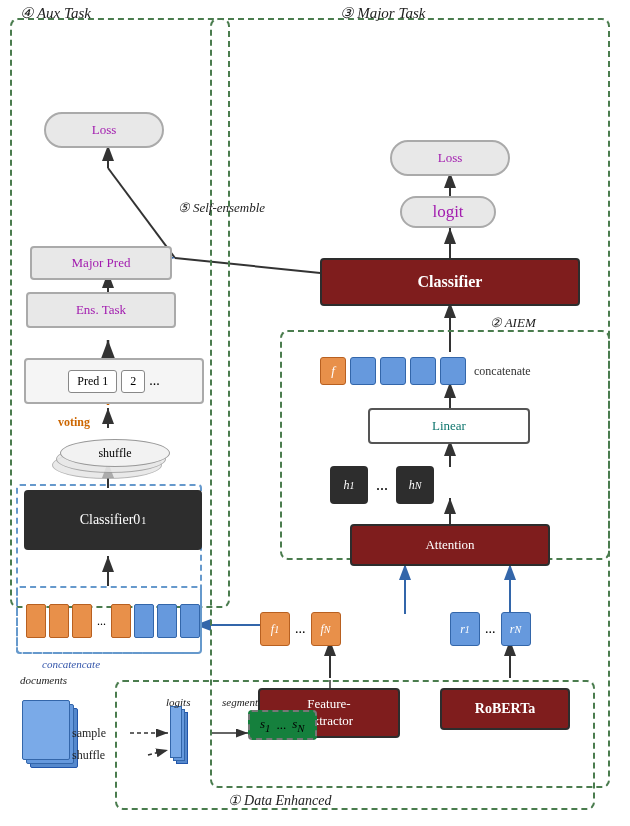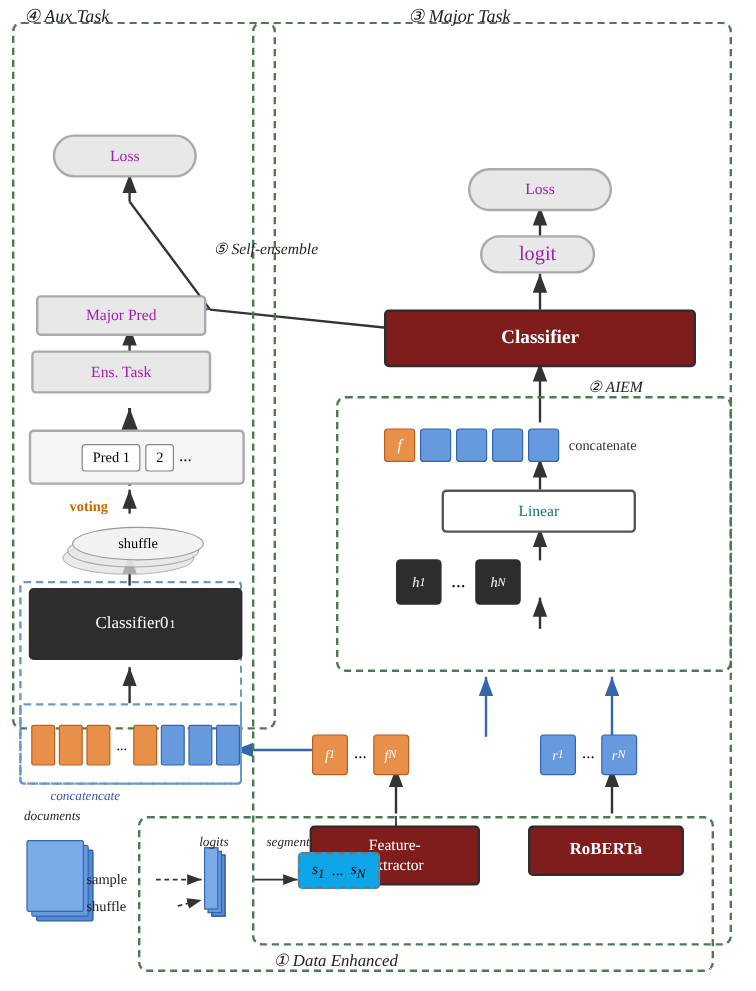--- a/index.html
+++ b/index.html
@@ -239,20 +239,23 @@
   <div class="box box-outline" style="top:408px; left:368px; width:162px; height:36px;">
     <span>Linear</span>
   </div>
 
   <div style="position:absolute; top:466px; left:330px; display:flex; align-items:center; gap:8px;">
     <div style="width:38px; height:38px; background:#2d2d2d; border-radius:4px; display:flex; align-items:center; justify-content:center; color:#fff; font-size:12px; font-style:italic;">h<sub>1</sub></div>
     <span style="font-size:16px;">...</span>
     <div style="width:38px; height:38px; background:#2d2d2d; border-radius:4px; display:flex; align-items:center; justify-content:center; color:#fff; font-size:12px; font-style:italic;">h<sub>N</sub></div>
   </div>
 
+  <div class="box box-dark" style="top:524px; left:350px; width:200px; height:42px;">
+    <span>Attention</span>
+  </div>
 
   <div style="position:absolute; top:612px; left:260px; display:flex; align-items:center; gap:5px;">
     <div style="width:30px; height:34px; background:#e8904a; border:1.5px solid #b86020; border-radius:3px; display:flex; align-items:center; justify-content:center; font-style:italic; font-size:12px; color:#fff;">f<sub>1</sub></div>
     <span style="font-size:14px;">...</span>
     <div style="width:30px; height:34px; background:#e8904a; border:1.5px solid #b86020; border-radius:3px; display:flex; align-items:center; justify-content:center; font-style:italic; font-size:12px; color:#fff;">f<sub>N</sub></div>
   </div>
 
   <div style="position:absolute; top:612px; left:450px; display:flex; align-items:center; gap:5px;">
     <div style="width:30px; height:34px; background:#6699dd; border:1.5px solid #3366aa; border-radius:3px; display:flex; align-items:center; justify-content:center; font-style:italic; font-size:12px; color:#fff;">r<sub>1</sub></div>
     <span style="font-size:14px;">...</span>
@@ -280,21 +283,21 @@
 
   <div style="position:absolute; top:706px; left:170px;">
     <div style="position:absolute; top:6px; left:6px; width:12px; height:52px; background:#5588cc; border:1.5px solid #2255aa;"></div>
     <div style="position:absolute; top:3px; left:3px; width:12px; height:52px; background:#6699dd; border:1.5px solid #3366aa;"></div>
     <div style="position:absolute; top:0px; left:0px; width:12px; height:52px; background:#7aaae8; border:1.5px solid #3366aa;"></div>
   </div>
   <div class="text-label" style="top:696px; left:166px; font-style:italic; font-size:11px;">logits</div>
 
   <div class="text-label" style="top:696px; left:222px; font-style:italic; font-size:11px;">segment</div>
 
-  <div style="position:absolute; top:710px; left:248px; border:2px dashed #777; border-radius:4px; padding:4px 10px; display:flex; align-items:center; gap:6px; background:#0ea5e9;">
+  <div style="position:absolute; top:710px; left:248px; border:2px dashed #777; border-radius:4px; padding:4px 10px; display:flex; align-items:center; gap:6px; background:#15803d;">
     <span style="font-style:italic; font-size:13px;">s<sub>1</sub></span>
     <span style="font-size:13px;">...</span>
     <span style="font-style:italic; font-size:13px;">s<sub>N</sub></span>
   </div>
 
   <div class="box box-light box-rounded" style="top:112px; left:44px; width:120px; height:36px;">
     <span>Loss</span>
   </div>
 
   <div class="box box-light" style="top:246px; left:30px; width:142px; height:34px;">

